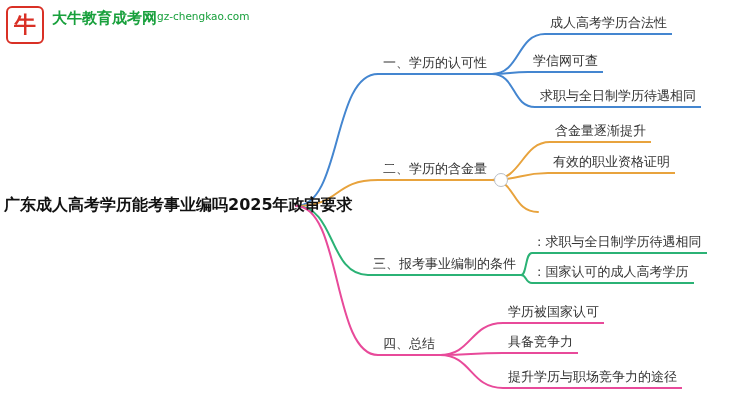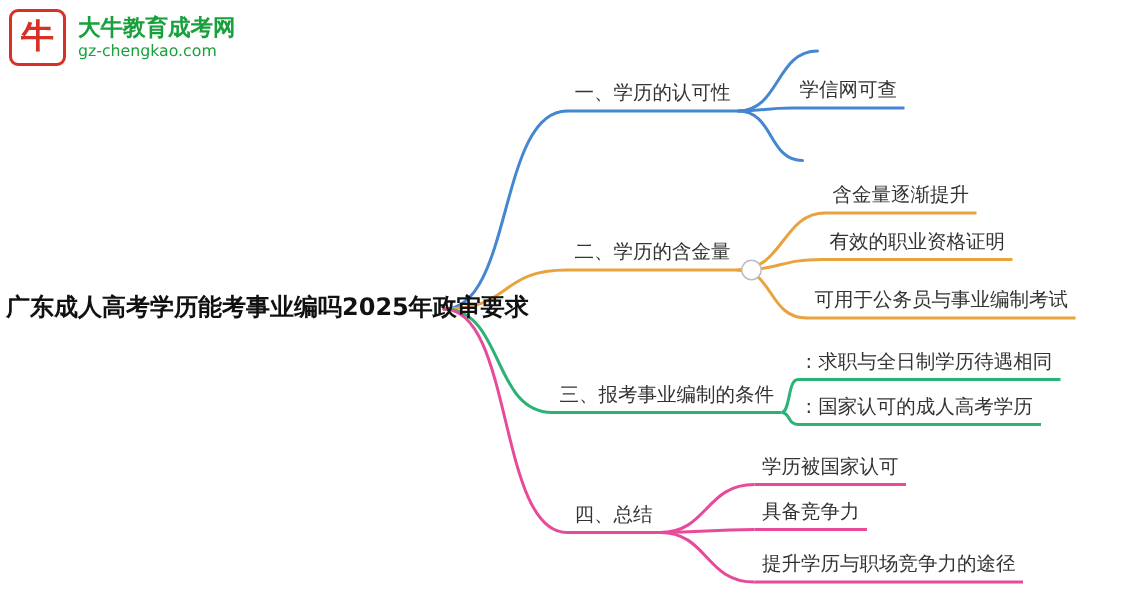--- a/index.html
+++ b/index.html
@@ -32,21 +32,21 @@
   .l7{left:532px;top:232px} .l8{left:532px;top:262px}
   .l9{left:503px;top:302px} .l10{left:503px;top:332px} .l11{left:503px;top:367px}
 
   .toggle{position:absolute;z-index:3;left:494px;top:173px;width:14px;height:14px;
     border-radius:50%;background:#fff;border:1.5px solid #b8bec6;cursor:pointer}
 
   .logo{position:absolute;left:6px;top:6px;z-index:2;display:flex;align-items:flex-start;cursor:pointer}
   .logo-mark{width:38px;height:38px;border:2px solid var(--red,#d93025);border-radius:6px;
     display:flex;align-items:center;justify-content:center;margin-right:8px}
   .logo-mark span{color:var(--red,#d93025);font-size:22px;font-weight:700;line-height:1}
-  .logo-texts{display:flex;flex-direction:column;padding-top:3px}
+  .logo-texts{display:flex;flex-direction:row;padding-top:3px}
   .logo-name{color:var(--green,#18a03c);font-size:15px;font-weight:700;line-height:18px}
   .logo-domain{color:var(--green,#18a03c);font-size:10.5px;line-height:14px}
 </style>
 </head>
 <body>
 
 <div class="stage">
 
   <svg class="links" viewBox="0 0 750 410">
 
@@ -83,25 +83,26 @@
 
   <div class="node root">广东成人高考学历能考事业编吗2025年政审要求</div>
 
   <div class="node branch b1 bc0">一、学历的认可性</div>
   <div class="node branch b2 bc1">二、学历的含金量</div>
   <div class="node branch b3 bc2">三、报考事业编制的条件</div>
   <div class="node branch b4 bc3">四、总结</div>
 
   <div class="toggle"></div>
 
+  <div class="node l1 bc0">成人高考学历合法性</div>
   <div class="node l2 bc0">学信网可查</div>
+  <div class="node l3 bc0">求职与全日制学历待遇相同</div>
 
   <div class="node l4 bc1">含金量逐渐提升</div>
   <div class="node l5 bc1">有效的职业资格证明</div>
-  <div class="node l6 bc1">可用于公务员与事业编制考试</div>
 
   <div class="node l7 bc2">: 求职与全日制学历待遇相同</div>
   <div class="node l8 bc2">: 国家认可的成人高考学历</div>
 
   <div class="node l9 bc3">学历被国家认可</div>
   <div class="node l10 bc3">具备竞争力</div>
   <div class="node l11 bc3">提升学历与职场竞争力的途径</div>
 
 </div>
 

